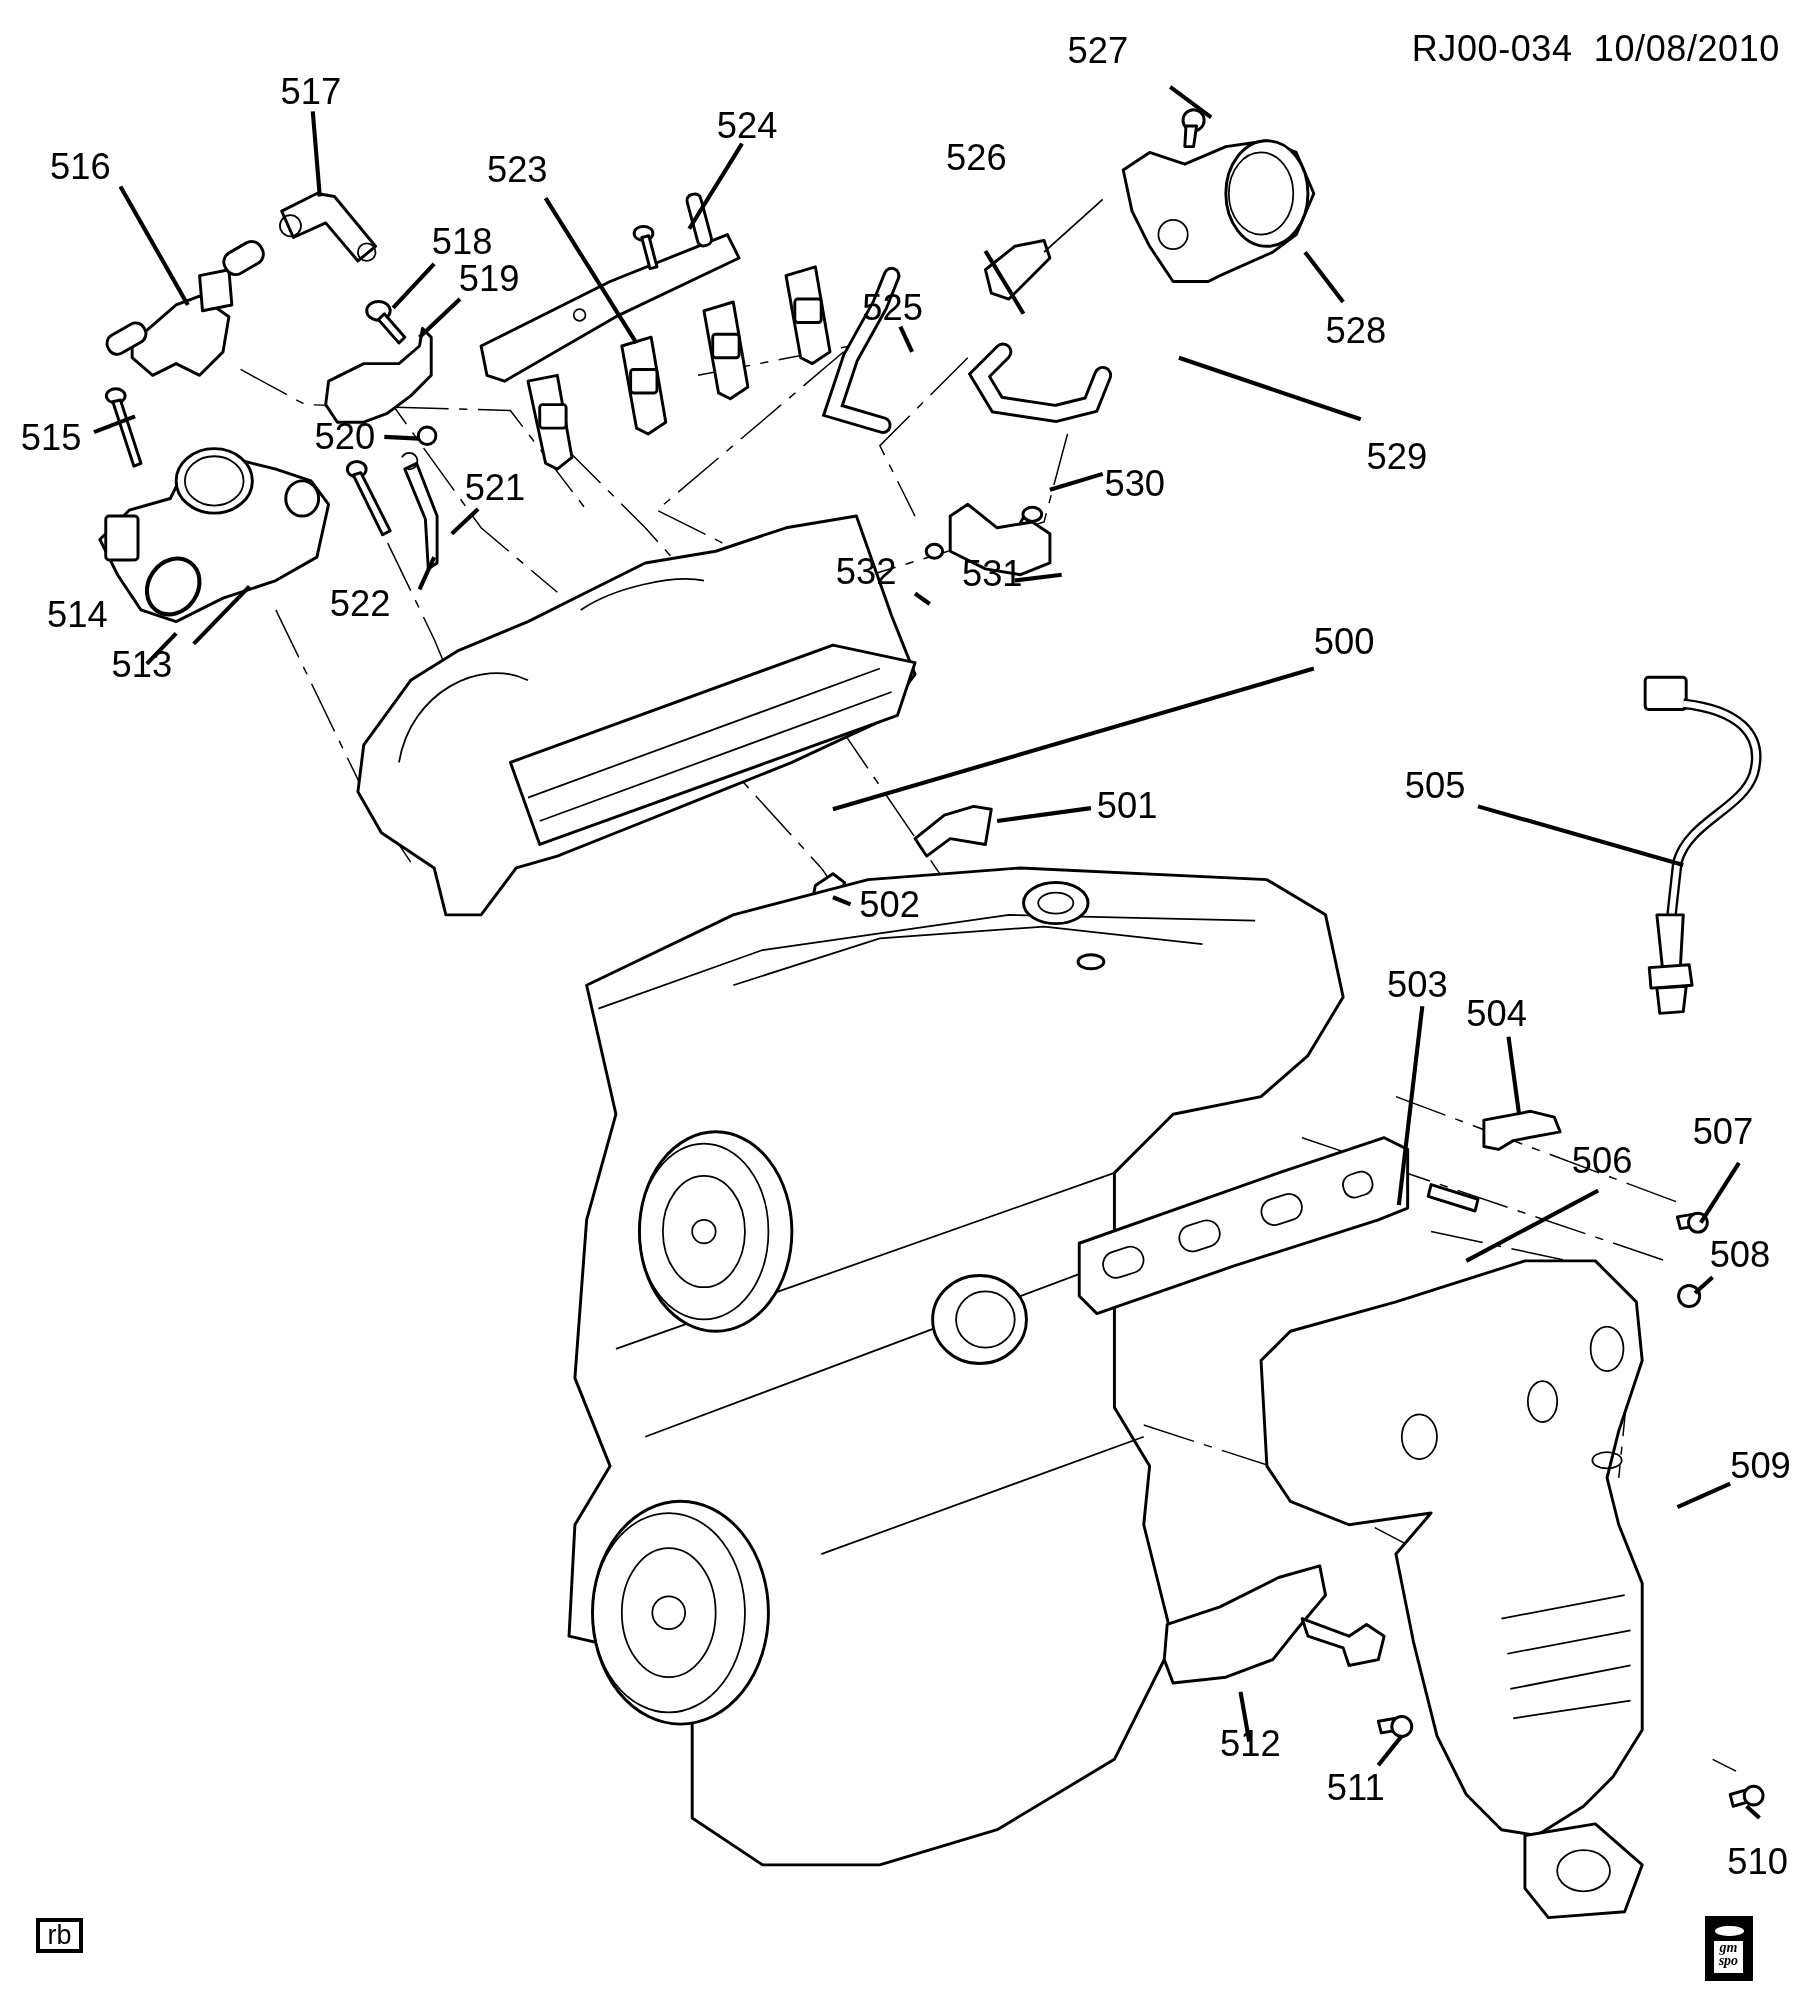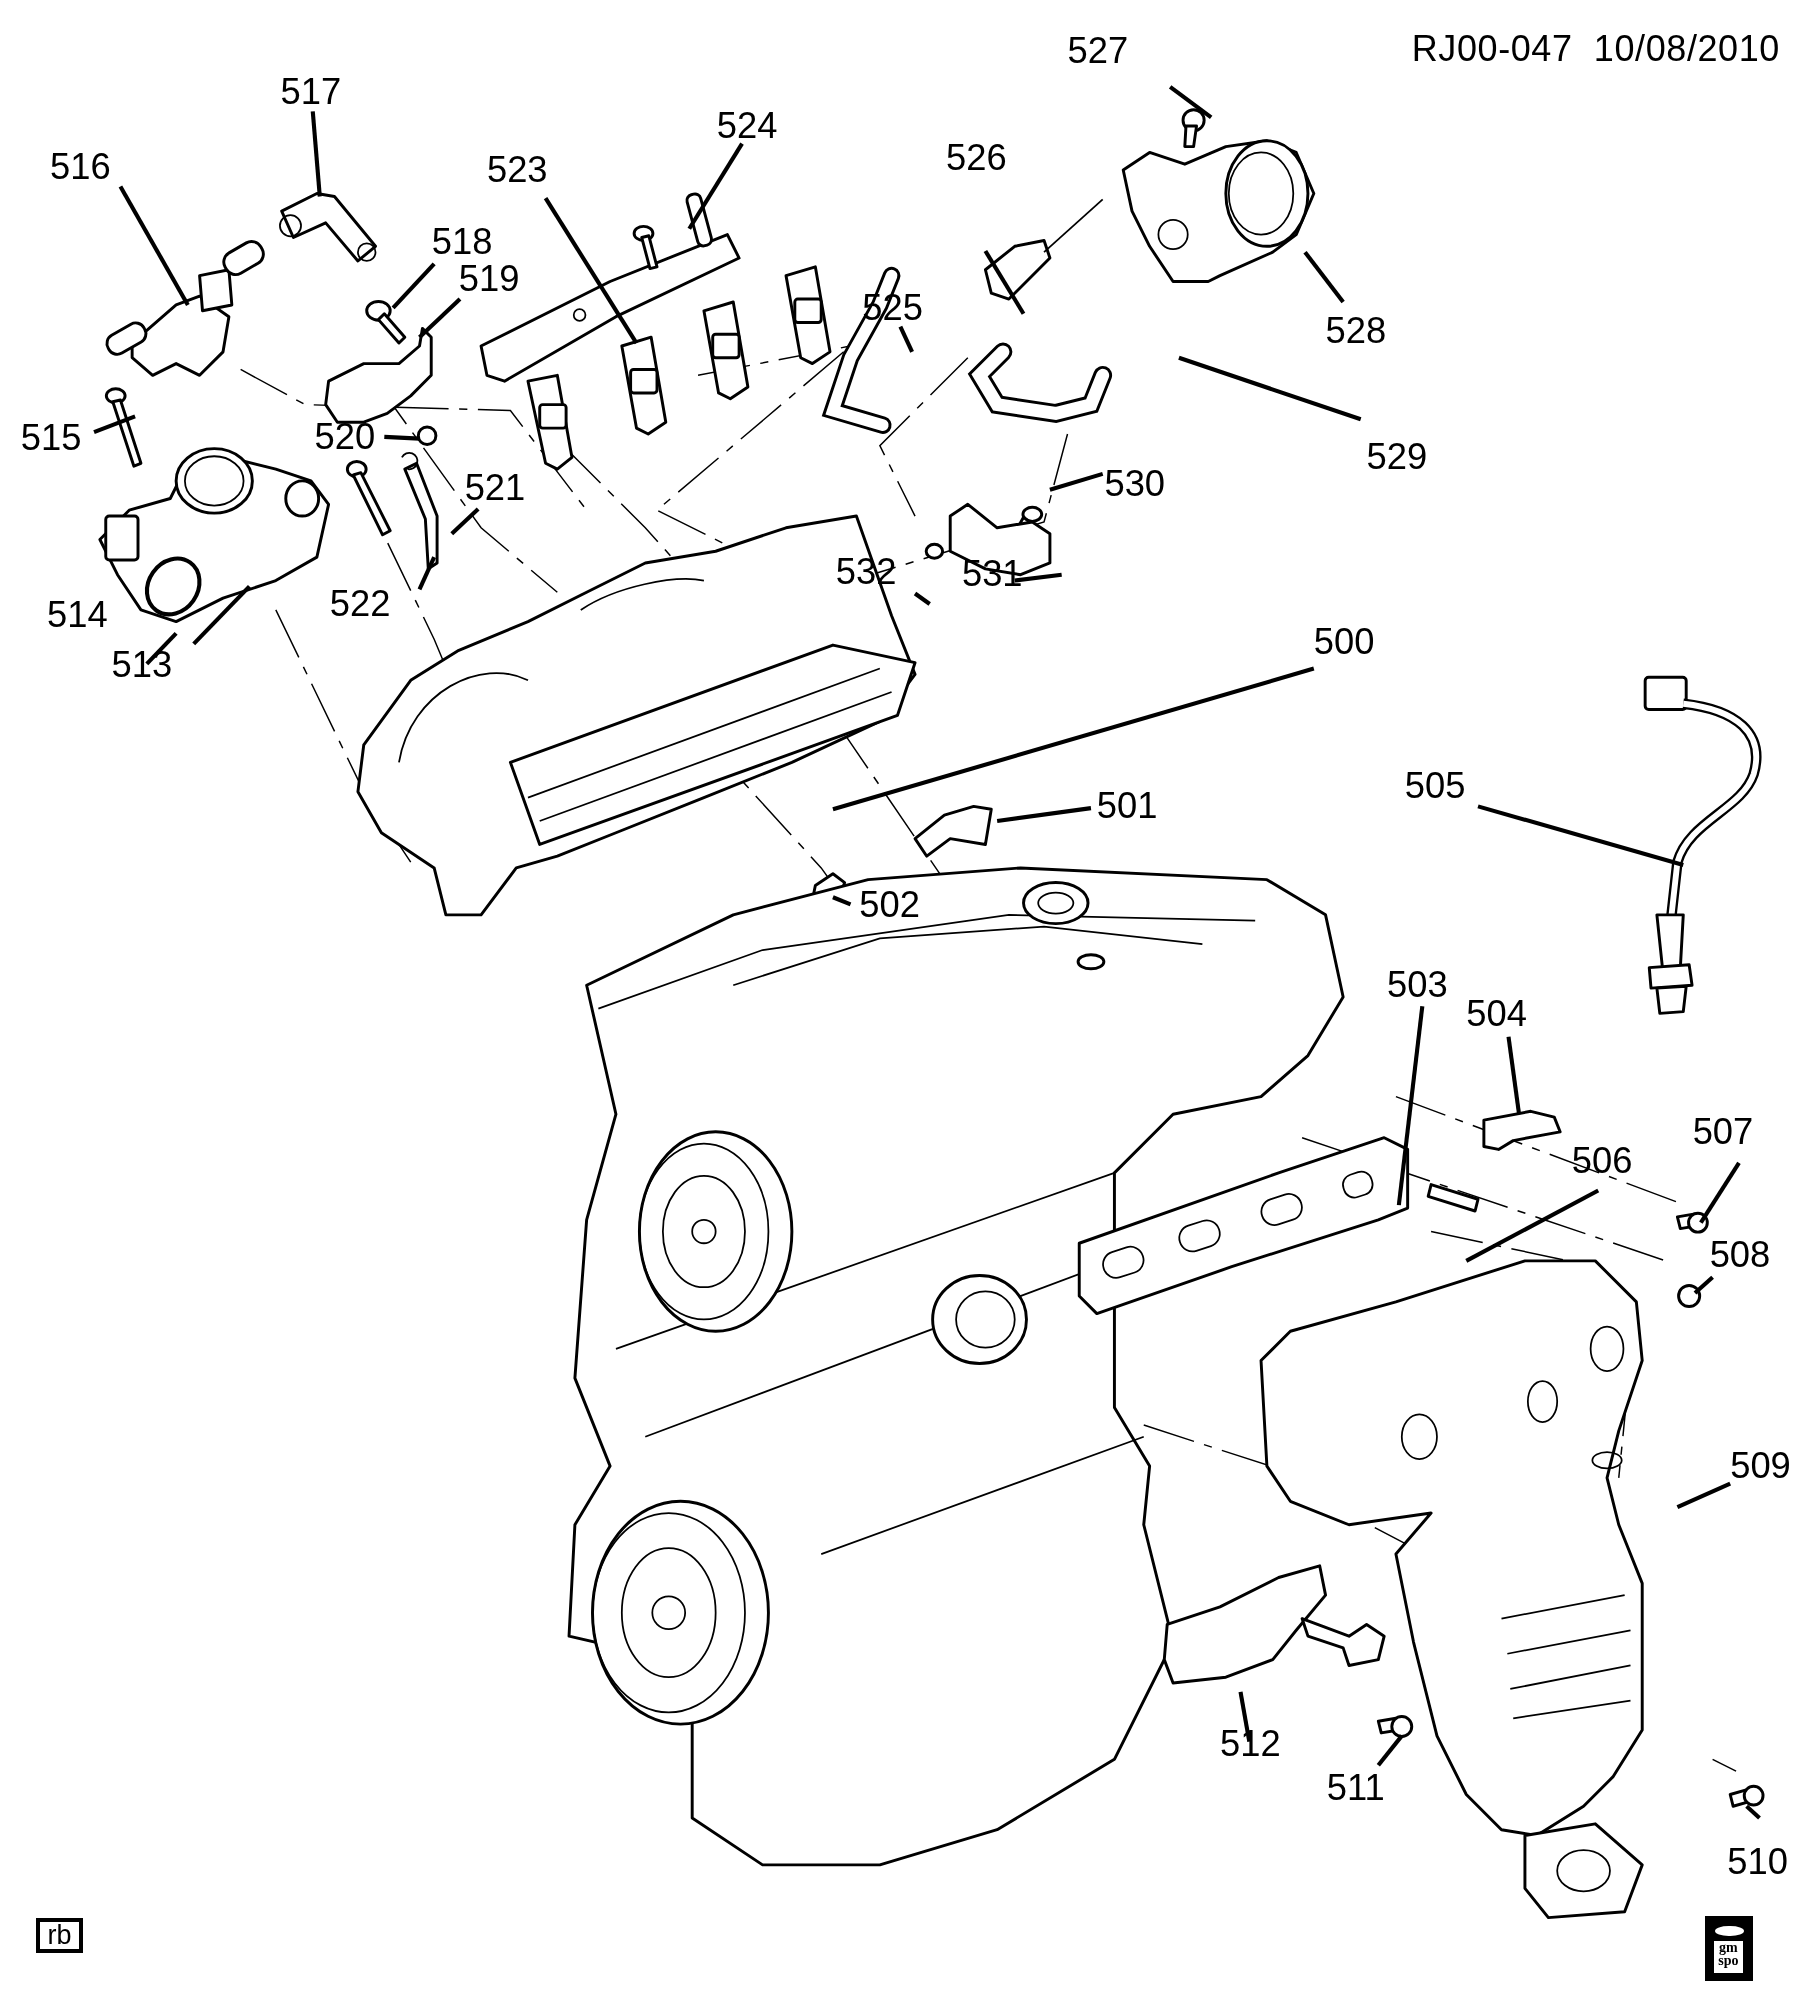--- a/index.html
+++ b/index.html
@@ -10,21 +10,21 @@
          font-family: "Liberation Sans", sans-serif; white-space: pre; }
   .rb-box { position: absolute; left: 36px; top: 1918px; width: 47px; height: 35px;
             border: 4.1px solid #000; display: flex; align-items: center; justify-content: center;
             font-size: 27px; box-sizing: border-box; text-align: right; }
   .gmspo { position: absolute; left: 1705px; top: 1916px; width: 48px; height: 65px;
            border: 3.5px solid #000; background: #000; box-sizing: border-box; }
   .gmspo .oval { position: absolute; left: 6.5px; top: 6.5px; width: 29px; height: 10.6px;
                  background: #fff; border-radius: 50%; }
   .gmspo .txt { position: absolute; left: 5.9px; top: 22px; width: 29px; height: 32px;
                 background: #fff; font-family: "Liberation Serif", serif; font-weight: bold;
-                font-size: 14px; line-height: 13px; text-align: center; color: #000; }
+                font-size: 14px; line-height: 13px; text-align: center; color: #000; font-style: italic; }
   svg text.callout { font-family: "Liberation Sans", sans-serif; font-size: 62px; fill: #000; }
   .part { fill: #fff; stroke: #000; stroke-width: 5; stroke-linejoin: round; }
   .thin { fill: none; stroke: #000; stroke-width: 3; }
   .leader { stroke: #000; stroke-width: 7; fill: none; }
   .phantom { stroke: #000; stroke-width: 2.5; fill: none; stroke-dasharray: 90 18 14 18; }
 </style>
 </head>
 <body>
 
 <div id="stage">
@@ -303,21 +303,21 @@
       <text class="callout" x="1613" y="290">526</text>
       <text class="callout" x="1820" y="107">527</text>
       <text class="callout" x="2260" y="585">528</text>
       <text class="callout" x="2330" y="800">529</text>
       <text class="callout" x="1883" y="845">530</text>
       <text class="callout" x="1640" y="1000">531</text>
       <text class="callout" x="1425" y="995">532</text>
     </g>
   </svg>
 
-  <div class="hdr"><span>RJ00-047</span>  <span>10/08/2010</span></div>
+  <div class="hdr"><span>RJ00-034</span>  <span>10/08/2010</span></div>
 
   <div class="rb-box">
       <span>rb</span>
     </div>
 
   <div class="gmspo">
     <div class="oval"></div>
     <div class="txt"><span>gm</span><br><span>spo</span></div>
   </div>
 </div>

